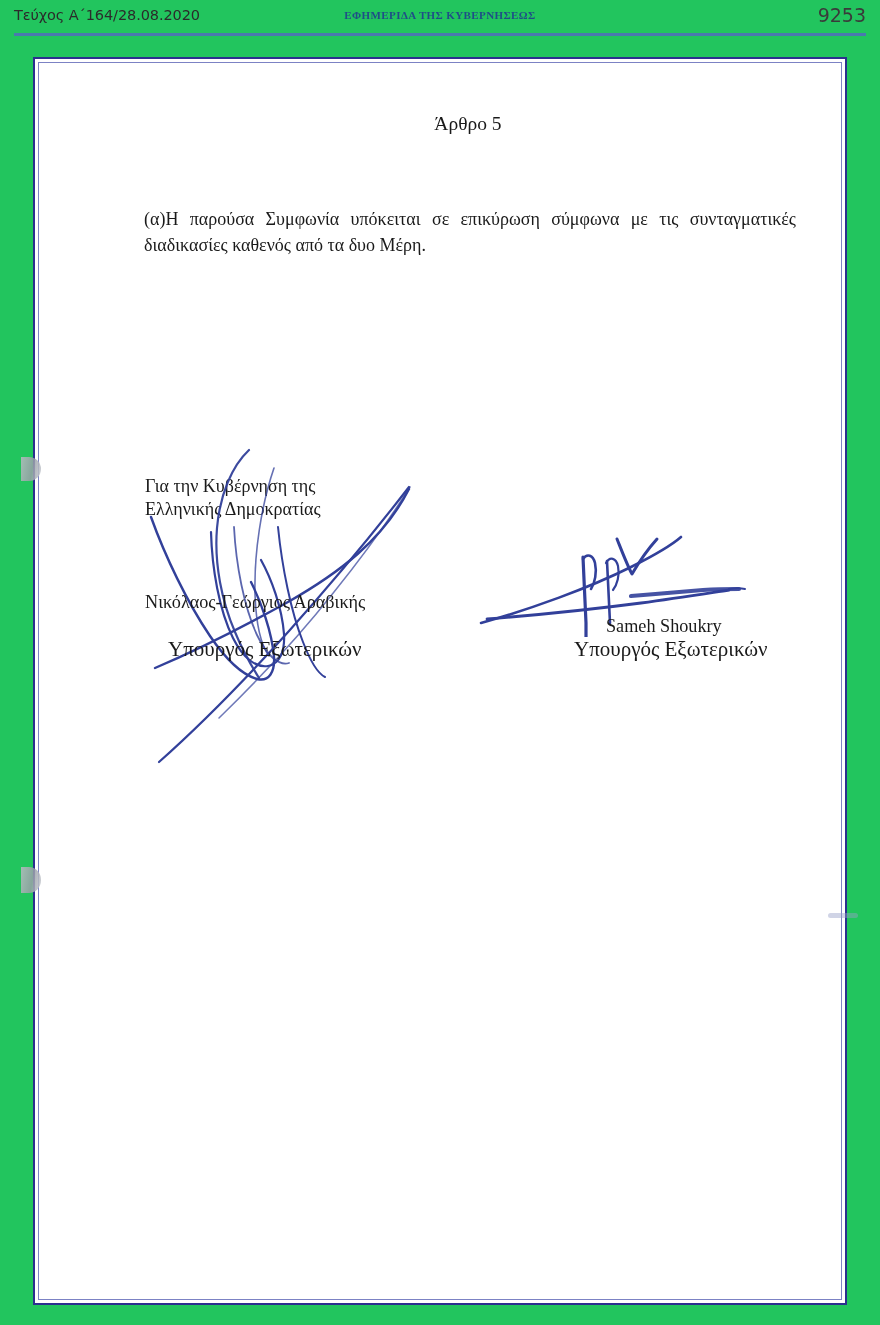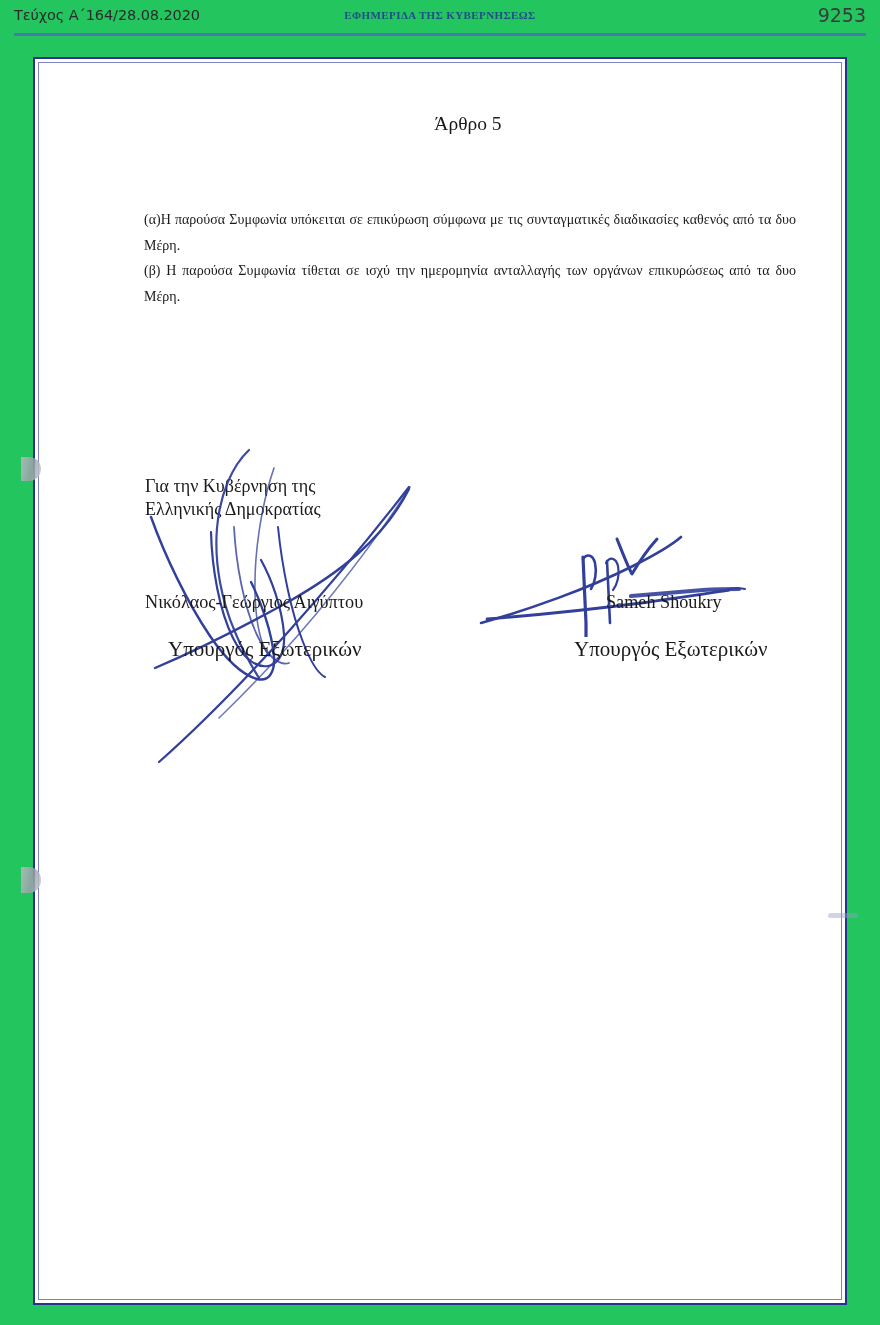--- a/index.html
+++ b/index.html
@@ -104,21 +104,21 @@
   #article-heading {
     position: absolute;
     left: 0; top: 56px;
     width: 814px;
     text-align: center;
     font-size: 19.5px;
     color: #1a1a1a;
   }
   .para {
     position: absolute;
-    font-size: 14px;
+    font-size: 18px;
     line-height: 25.5px;
     color: #141414;
     text-align: justify;
     color: #1a1a1a;
   }
   #para-a  { left: 83px; top: 150px; width: 652px; }
   #para-b  { left: 83px; top: 201px; width: 652px; }
   #para-closing { left: 83px; top: 285px; width: 654px; }
 
   
@@ -132,21 +132,21 @@
   #sig-left-label  { left: 84px;  top: 418px; width: 330px; }
   #sig-right-label { left: 464px; top: 418px; width: 340px; }
 
   .sig-name {
     position: absolute;
     font-size: 18.2px;
     color: #1a1a1a;
     white-space: nowrap;
   }
   #sig-left-name  { left: 84px;  top: 535px; }
-  #sig-right-name { left: 545px; top: 535px; }
+  #sig-right-name { left: 545px; top: 559px; }
 
   .sig-role {
     position: absolute;
     font-size: 21px;
     color: #1a1a1a;
     white-space: nowrap;
   }
   #sig-left-role  { left: 107px; top: 580px; }
   #sig-right-role { left: 513px; top: 580px; }
 
@@ -171,21 +171,20 @@
   <div id="sheet">
     <div id="frame-outer"></div>
     <div id="frame-inner"></div>
 
     <div id="content">
 
       <div id="article-heading">Άρθρο 5</div>
 
       <div class="para" id="para-a">(α)Η παρούσα Συμφωνία υπόκειται σε επικύρωση σύμφωνα με τις συνταγματικές διαδικασίες καθενός από τα δυο Μέρη.</div>
 
-      <div class="para" id="para-b">(β) Η παρούσα Συμφωνία τίθεται  σε ισχύ την ημερομηνία ανταλλαγής των οργάνων επικυρώσεως από τα δυο Μέρη.</div>
 
 
       <div class="sig-block" id="sig-left-label">Για την Κυβέρνηση της
 Ελληνικής Δημοκρατίας</div>
 
       <svg class="ink" id="ink-left" style="left:30px; top:375px;" width="420" height="360" viewBox="0 0 420 360">
         <g fill="none" stroke="#32409a" stroke-linecap="round" stroke-linejoin="round">
           <path d="M158 18 C141 34,129 62,126 96 C123 132,131 170,144 200 C153 222,163 238,168 246" stroke-width="2.2" opacity="0.95"></path>
           <path d="M60 85 C74 124,96 170,119 204 C136 229,152 243,166 247 C178 250,184 240,183 225
                    C181 200,170 170,160 150" stroke-width="2.4"></path>
@@ -207,21 +206,21 @@
           <path d="M112 30 C113 52,114 76,115 96 C115 104,115 108,115 110" stroke-width="3.2"></path>
           <path d="M112 32 C116 26,122 28,124 36 C126 45,124 56,120 62" stroke-width="2.6"></path>
           <path d="M136 34 C137 56,138 78,139 96" stroke-width="2.6"></path>
           <path d="M135 36 C139 29,145 31,147 39 C149 48,146 58,142 63" stroke-width="2.2"></path>
           <path d="M146 12 C152 27,157 40,161 47 C168 35,177 22,186 12" stroke-width="3.0"></path>
           <path d="M160 69 C184 67,210 65,232 63 C248 62,260 62,268 62" stroke-width="4.2" opacity="0.9"></path>
           <path d="M258 62 C264 61,270 61,274 62" stroke-width="2.0"></path>
         </g>
       </svg>
 
-      <div class="sig-name" id="sig-left-name">Νικόλαος-Γεώργιος Αιγύπτου</div>
+      <div class="sig-name" id="sig-left-name">Νικόλαος-Γεώργιος Αραβικής</div>
       <div class="sig-name" id="sig-right-name">Sameh Shoukry</div>
 
       <div class="sig-role" id="sig-left-role">Υπουργός Εξωτερικών</div>
       <div class="sig-role" id="sig-right-role">Υπουργός Εξωτερικών</div>
 
     </div>
 
     <div class="punch-hole" style="left:-12px; top:400px; width:20px; height:24px;"></div>
     <div class="punch-hole" style="left:-12px; top:810px; width:20px; height:26px;"></div>
     <div id="edge-mark" style="left:795px; top:856px;"></div>

